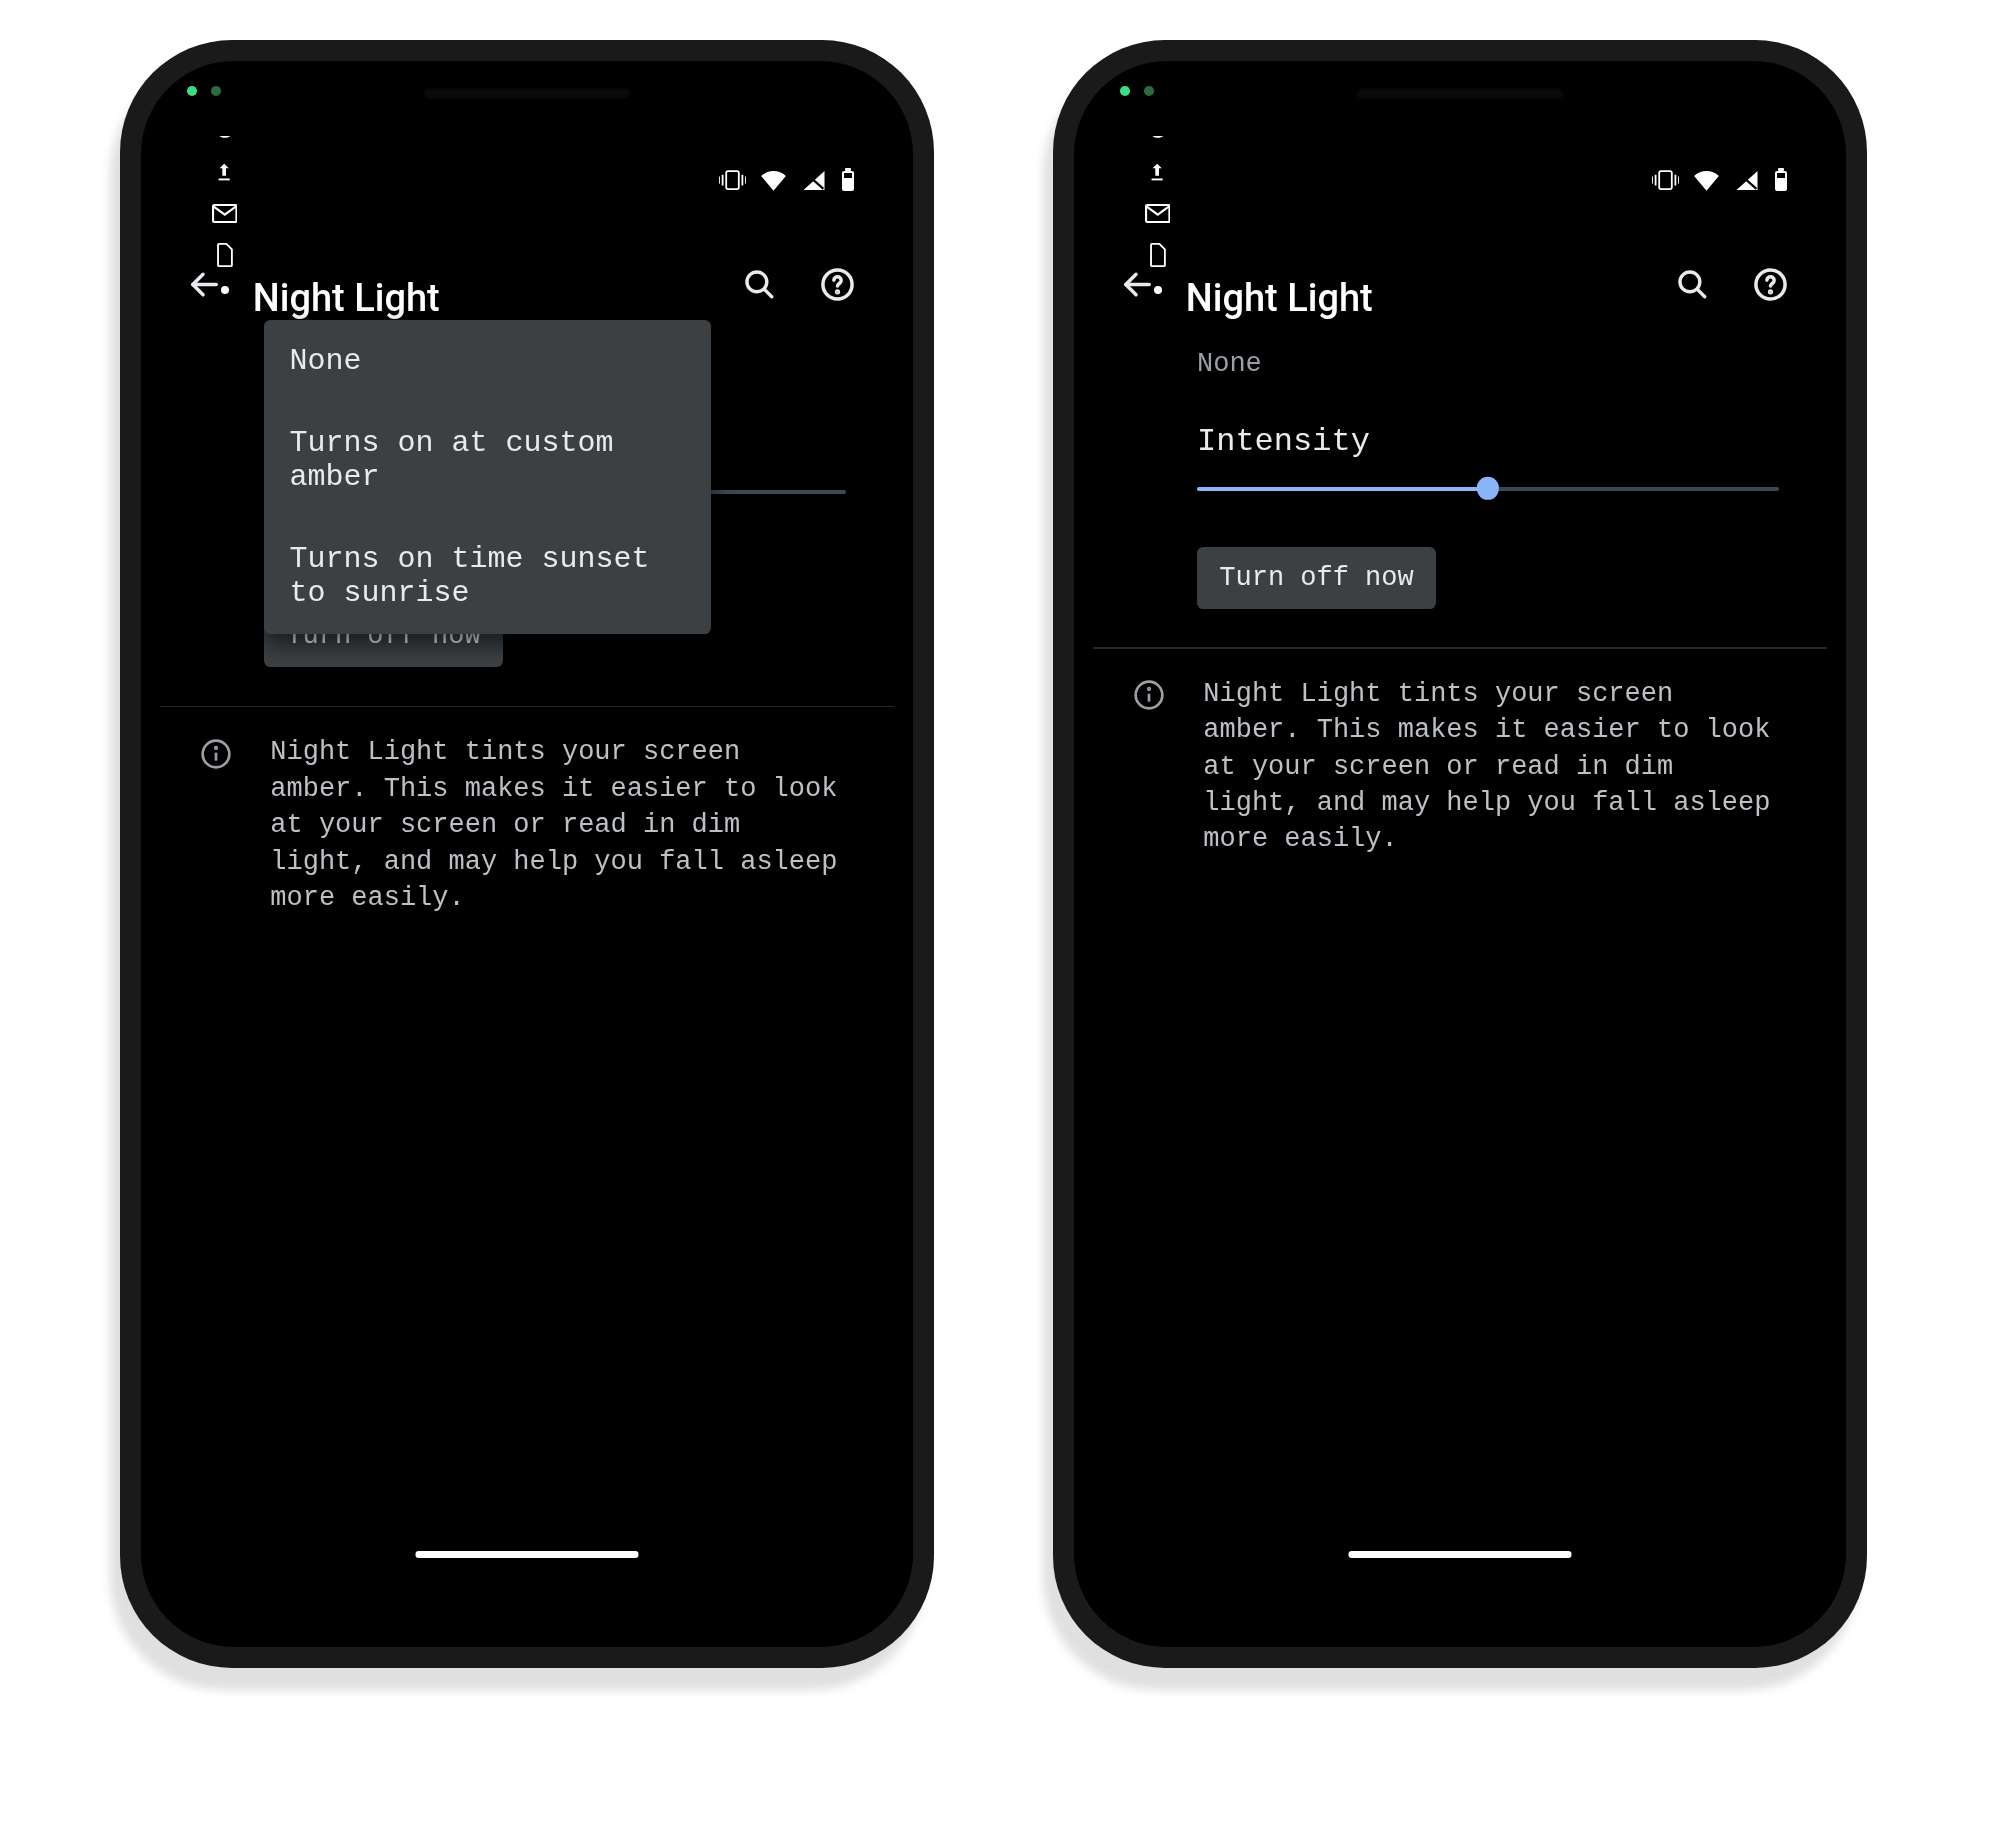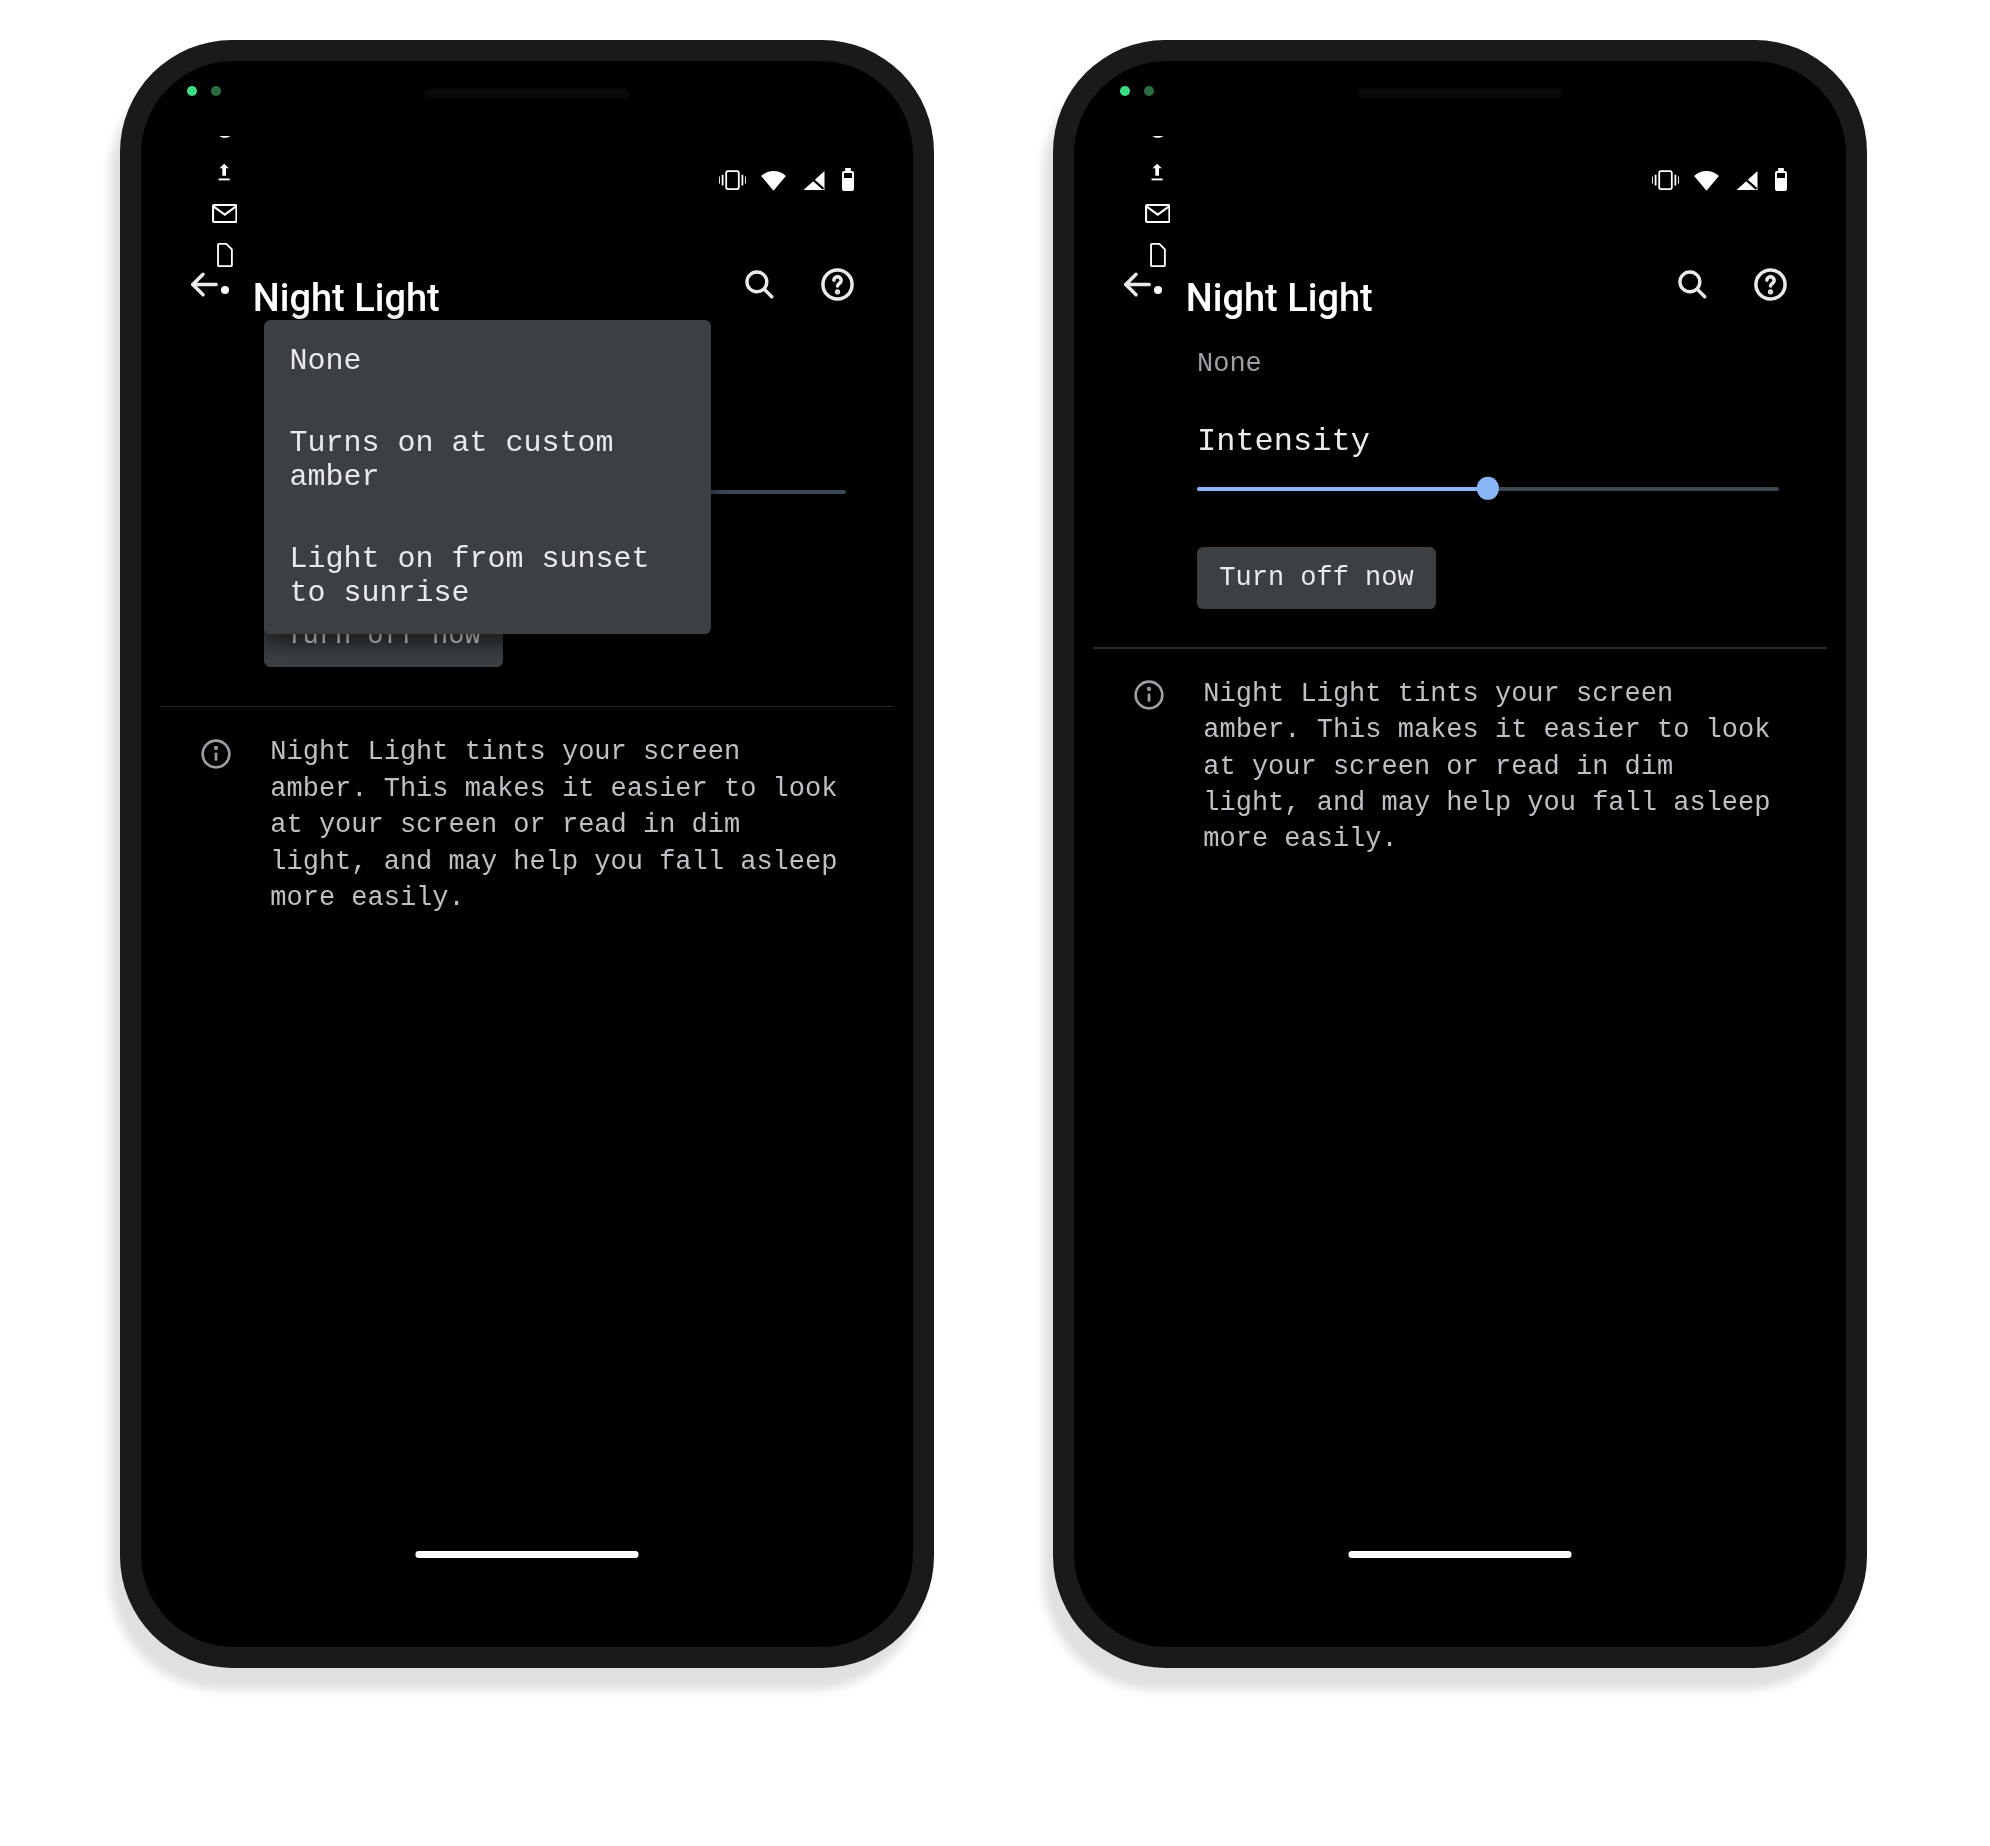--- a/index.html
+++ b/index.html
@@ -300,21 +300,21 @@
         <div style="position:absolute; top:160px; left:104px; right:48px;">
           <div class="slider">
             <div class="slider-track"></div>
             <div class="slider-fill" style="width:50%;"></div>
           </div>
         </div>
 
         <div class="menu">
           <div class="menu-item">None</div>
           <div class="menu-item">Turns on at custom amber</div>
-          <div class="menu-item">Light on from sunset to sunrise</div>
+          <div class="menu-item">Turns on time sunset to sunrise</div>
         </div>
 
         <div style="height:271px;"></div>
 
         <div class="action-row">
           <div class="btn">Turn off now</div>
         </div>
 
         <div class="divider"></div>
 

